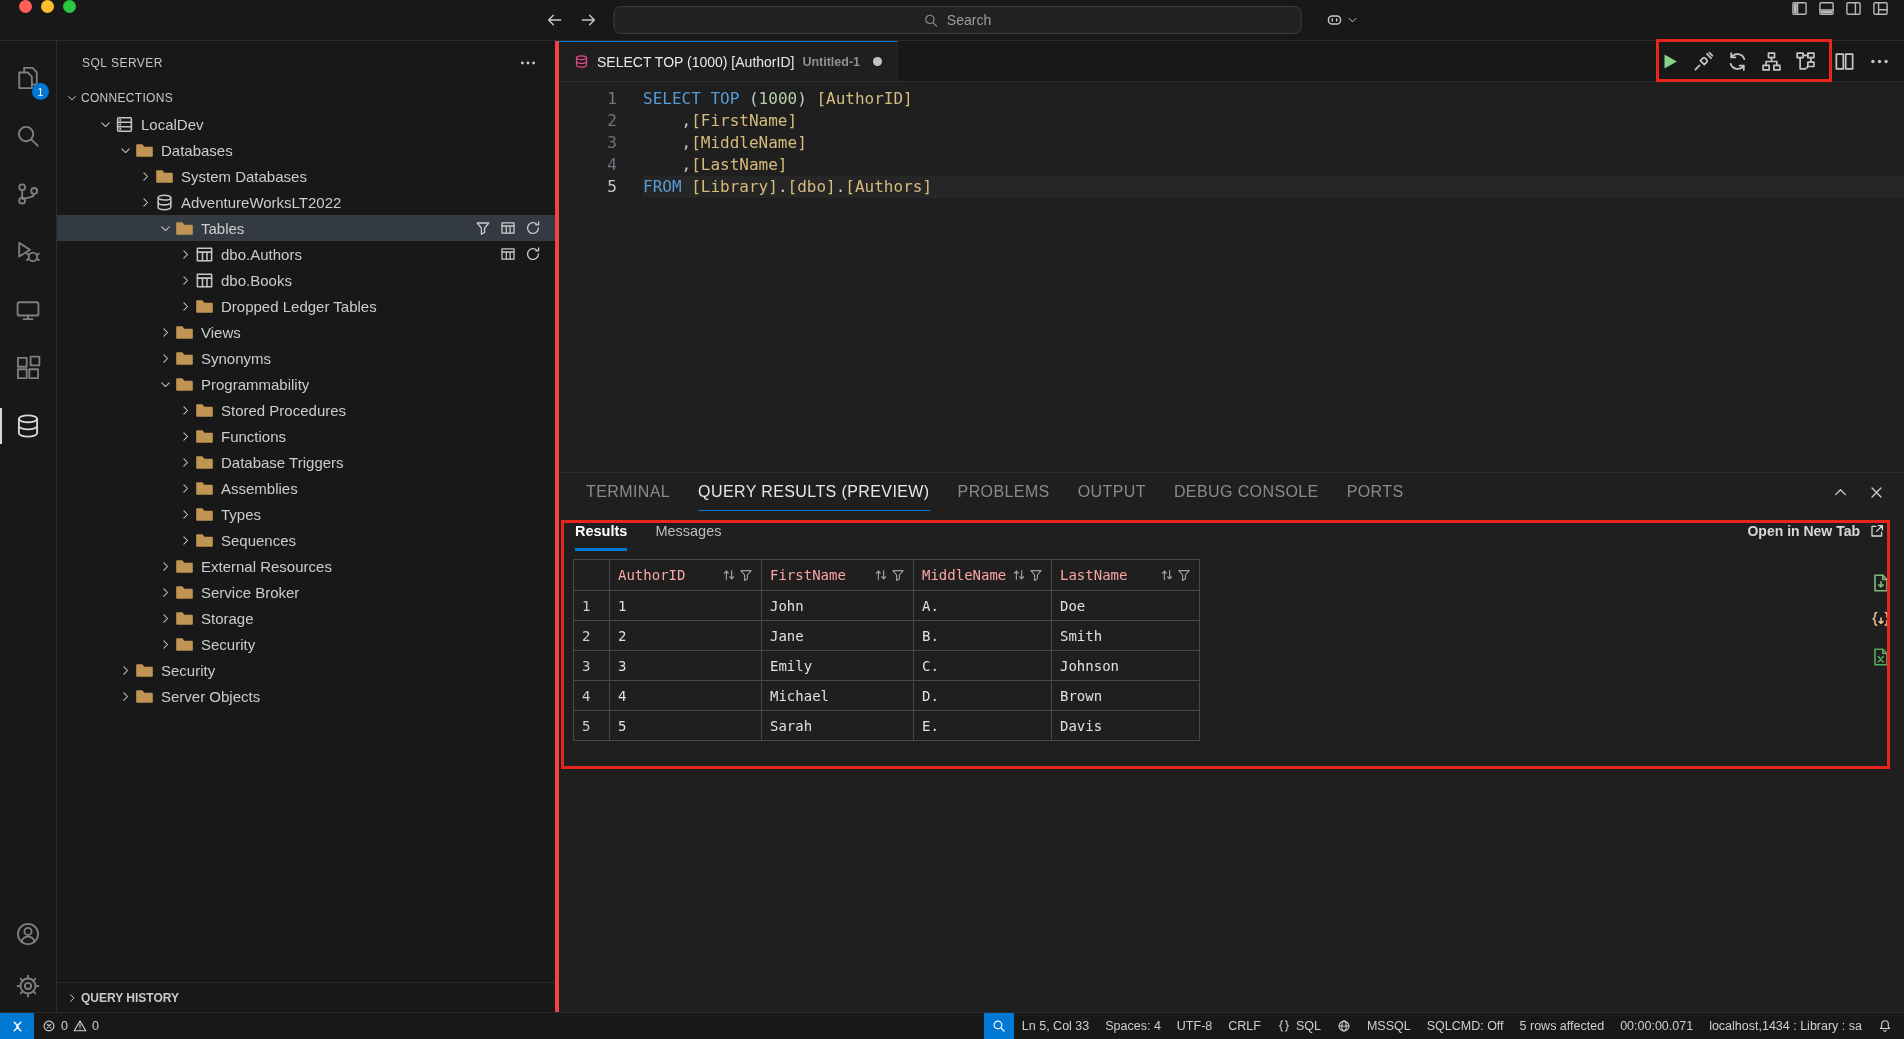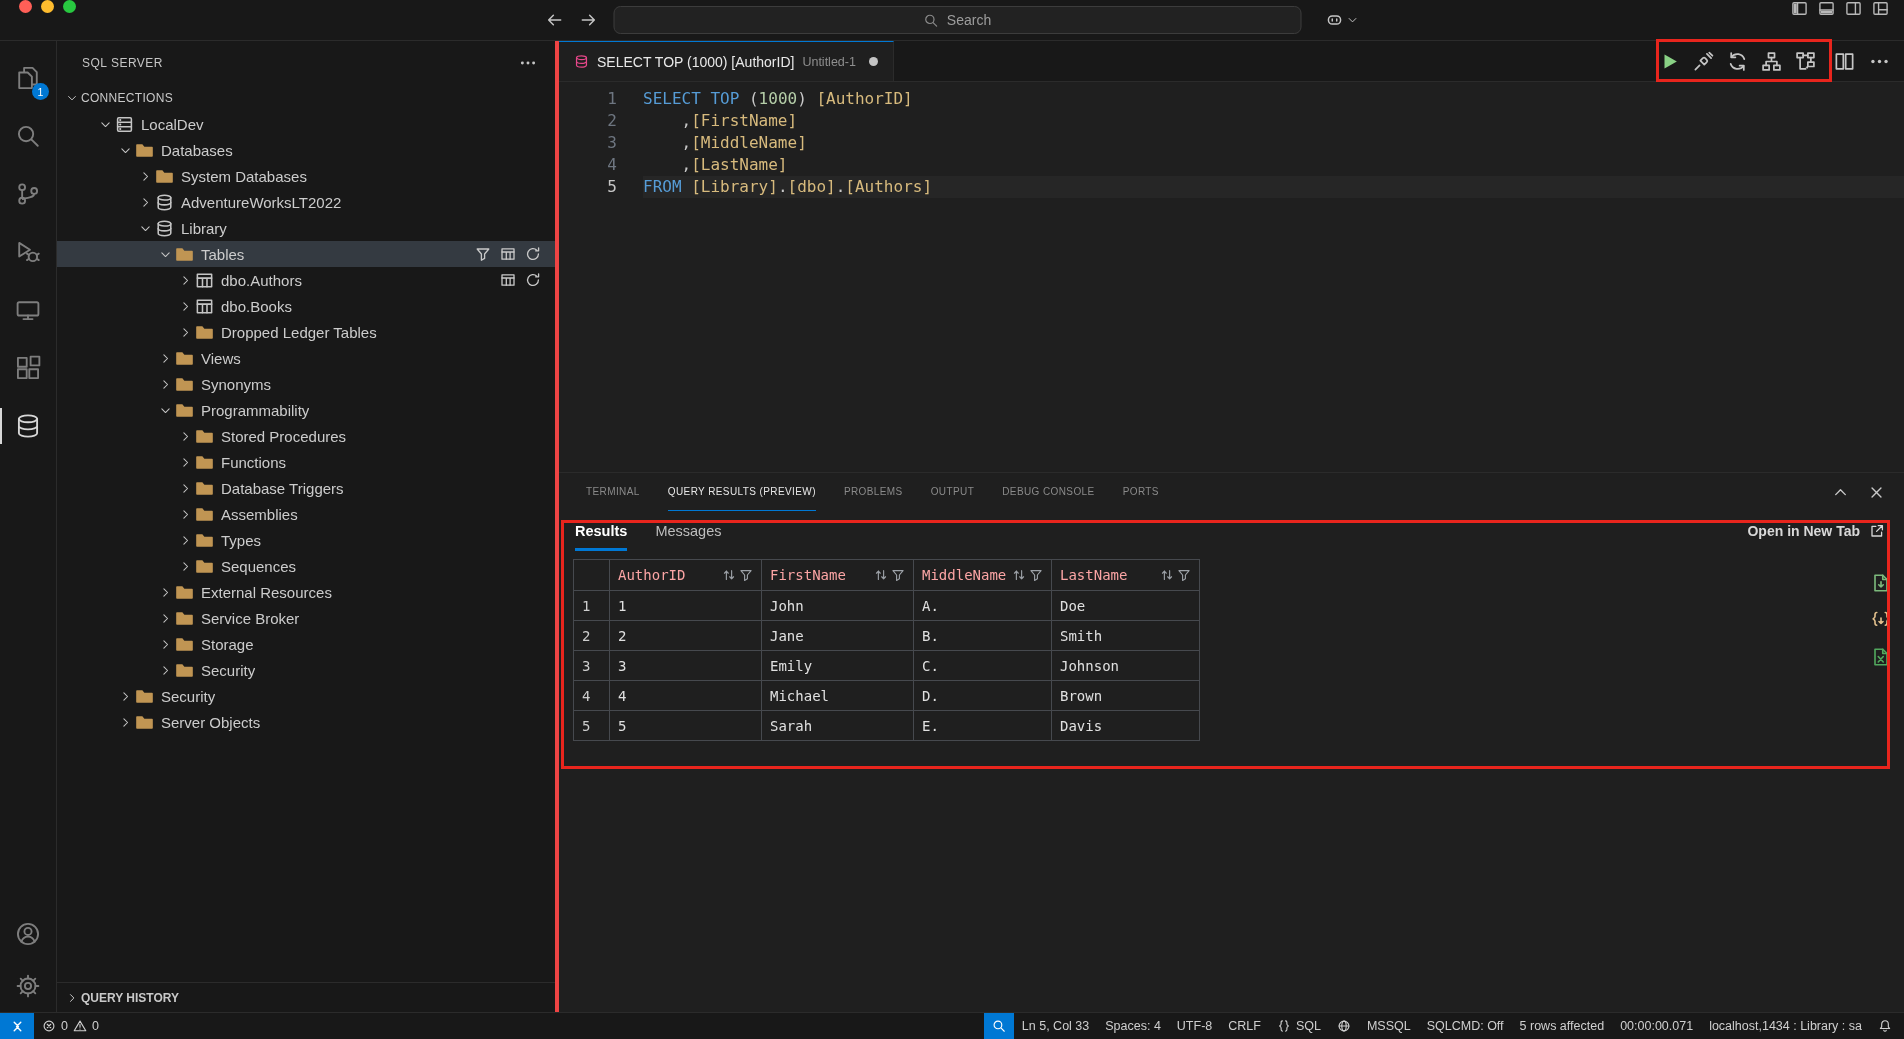--- a/index.html
+++ b/index.html
@@ -73,21 +73,21 @@
   .qh-row{border-top:1px solid #2b2b2b;height:30px;display:flex;align-items:center;gap:3px;
           font-weight:700;font-size:12px;color:#c9c9c9;padding-left:9px;flex:none;margin-top:auto;}
 
   
   .editor-area{flex:1;display:flex;flex-direction:column;min-width:0;background:#1f1f1f;}
   .tabstrip{height:41px;background:#181818;border-bottom:1px solid #2b2b2b;
             display:flex;align-items:stretch;flex:none;}
   .tab{display:flex;align-items:center;gap:8px;padding:0 15px;background:#1f1f1f;
        border-right:1px solid #2b2b2b;border-top:1px solid var(--accent);position:relative;z-index:2;}
   .tab-title{color:#e9e9e9;font-size:14px;white-space:nowrap;}
-  .tab-sub{color:#8f8f8f;font-size:12.5px;}
+  .tab-sub{color:#8f8f8f;font-size:12.5px;font-weight:bold;}
   .tab-dot{width:9px;height:9px;border-radius:50%;background:#c4c4c4;margin-left:5px;flex:none;}
   .sql-pink{color:var(--sql-file-pink);}
   .editor-actions{margin-left:auto;display:flex;align-items:center;padding-right:14px;color:#c5c5c5;}
   .run-group{display:flex;gap:13px;padding-right:12px;}
   .win-group{display:flex;gap:14px;margin-left:6px;}
   .ea-btn{display:flex;} .ea-btn .icon{width:21px;height:21px}
   .run-icon{color:var(--run-green);}
 
   .editor-content{height:390px;flex:none;display:flex;padding-top:6px;
       font-family:"DejaVu Sans Mono","Liberation Mono",monospace;font-size:16px;line-height:22px;}
@@ -97,21 +97,21 @@
   .code{flex:1;padding-left:26px;white-space:pre;color:#d4d4d4;}
   .code-line{height:22px;}
   .code-line.active{background:rgba(255,255,255,.035);}
   .tok-kw{color:var(--keyword-blue);} .tok-num{color:var(--number-green);}
   .tok-id{color:var(--identifier-gold);} .tok-pl{color:#c8c8c8;}
 
   
   .panel{flex:1;border-top:1px solid #2b2b2b;display:flex;flex-direction:column;min-height:0;background:#1f1f1f;}
   .panel-tabs{height:38px;display:flex;align-items:stretch;flex:none;}
   .pt-list{display:flex;gap:28px;padding-left:27px;}
-  .panel-tab{display:flex;align-items:center;font-size:10px;letter-spacing:.4px;color:#8a8a8a;
+  .panel-tab{display:flex;align-items:center;font-size:16px;letter-spacing:.4px;color:#8a8a8a;
              border-bottom:1px solid transparent;}
   .panel-tab.active{color:#e7e7e7;border-bottom-color:var(--accent);}
   .panel-actions{margin-left:auto;display:flex;align-items:center;gap:19px;padding-right:19px;color:#c9c9c9;}
   .pa-btn{display:flex;} .pa-btn .icon{width:17px;height:17px}
 
   .results{flex:1;position:relative;min-height:0;}
   .results-header{height:40px;display:flex;align-items:stretch;padding:0 19px 0 16px;}
   .rtabs{display:flex;gap:28px;}
   .rtab{display:flex;align-items:center;font-size:14.5px;color:#bdbdbd;border-bottom:3px solid transparent;padding-top:3px;}
   .rtab.active{color:#ffffff;font-weight:700;border-bottom-color:var(--accent);}
@@ -505,31 +505,20 @@
           <div class="tree-row" style="padding-left: 78px;">
             <span class="twistie">
               <svg class="icon">
                 <use href="#sym-chev-right"></use>
               </svg>
             </span>
             <svg class="icon tree-icon">
               <use href="#sym-db"></use>
             </svg>
             <span class="tree-label">AdventureWorksLT2022</span>
-          </div>
-          <div class="tree-row" style="padding-left: 78px;">
-            <span class="twistie">
-              <svg class="icon">
-                <use href="#sym-chev-down"></use>
-              </svg>
-            </span>
-            <svg class="icon tree-icon">
-              <use href="#sym-db"></use>
-            </svg>
-            <span class="tree-label">Library</span>
           </div>
           <div class="tree-row selected" style="padding-left: 98px;">
             <span class="twistie">
               <svg class="icon">
                 <use href="#sym-chev-down"></use>
               </svg>
             </span>
             <svg class="icon tree-icon c-folder">
               <use href="#sym-folder"></use>
             </svg>

